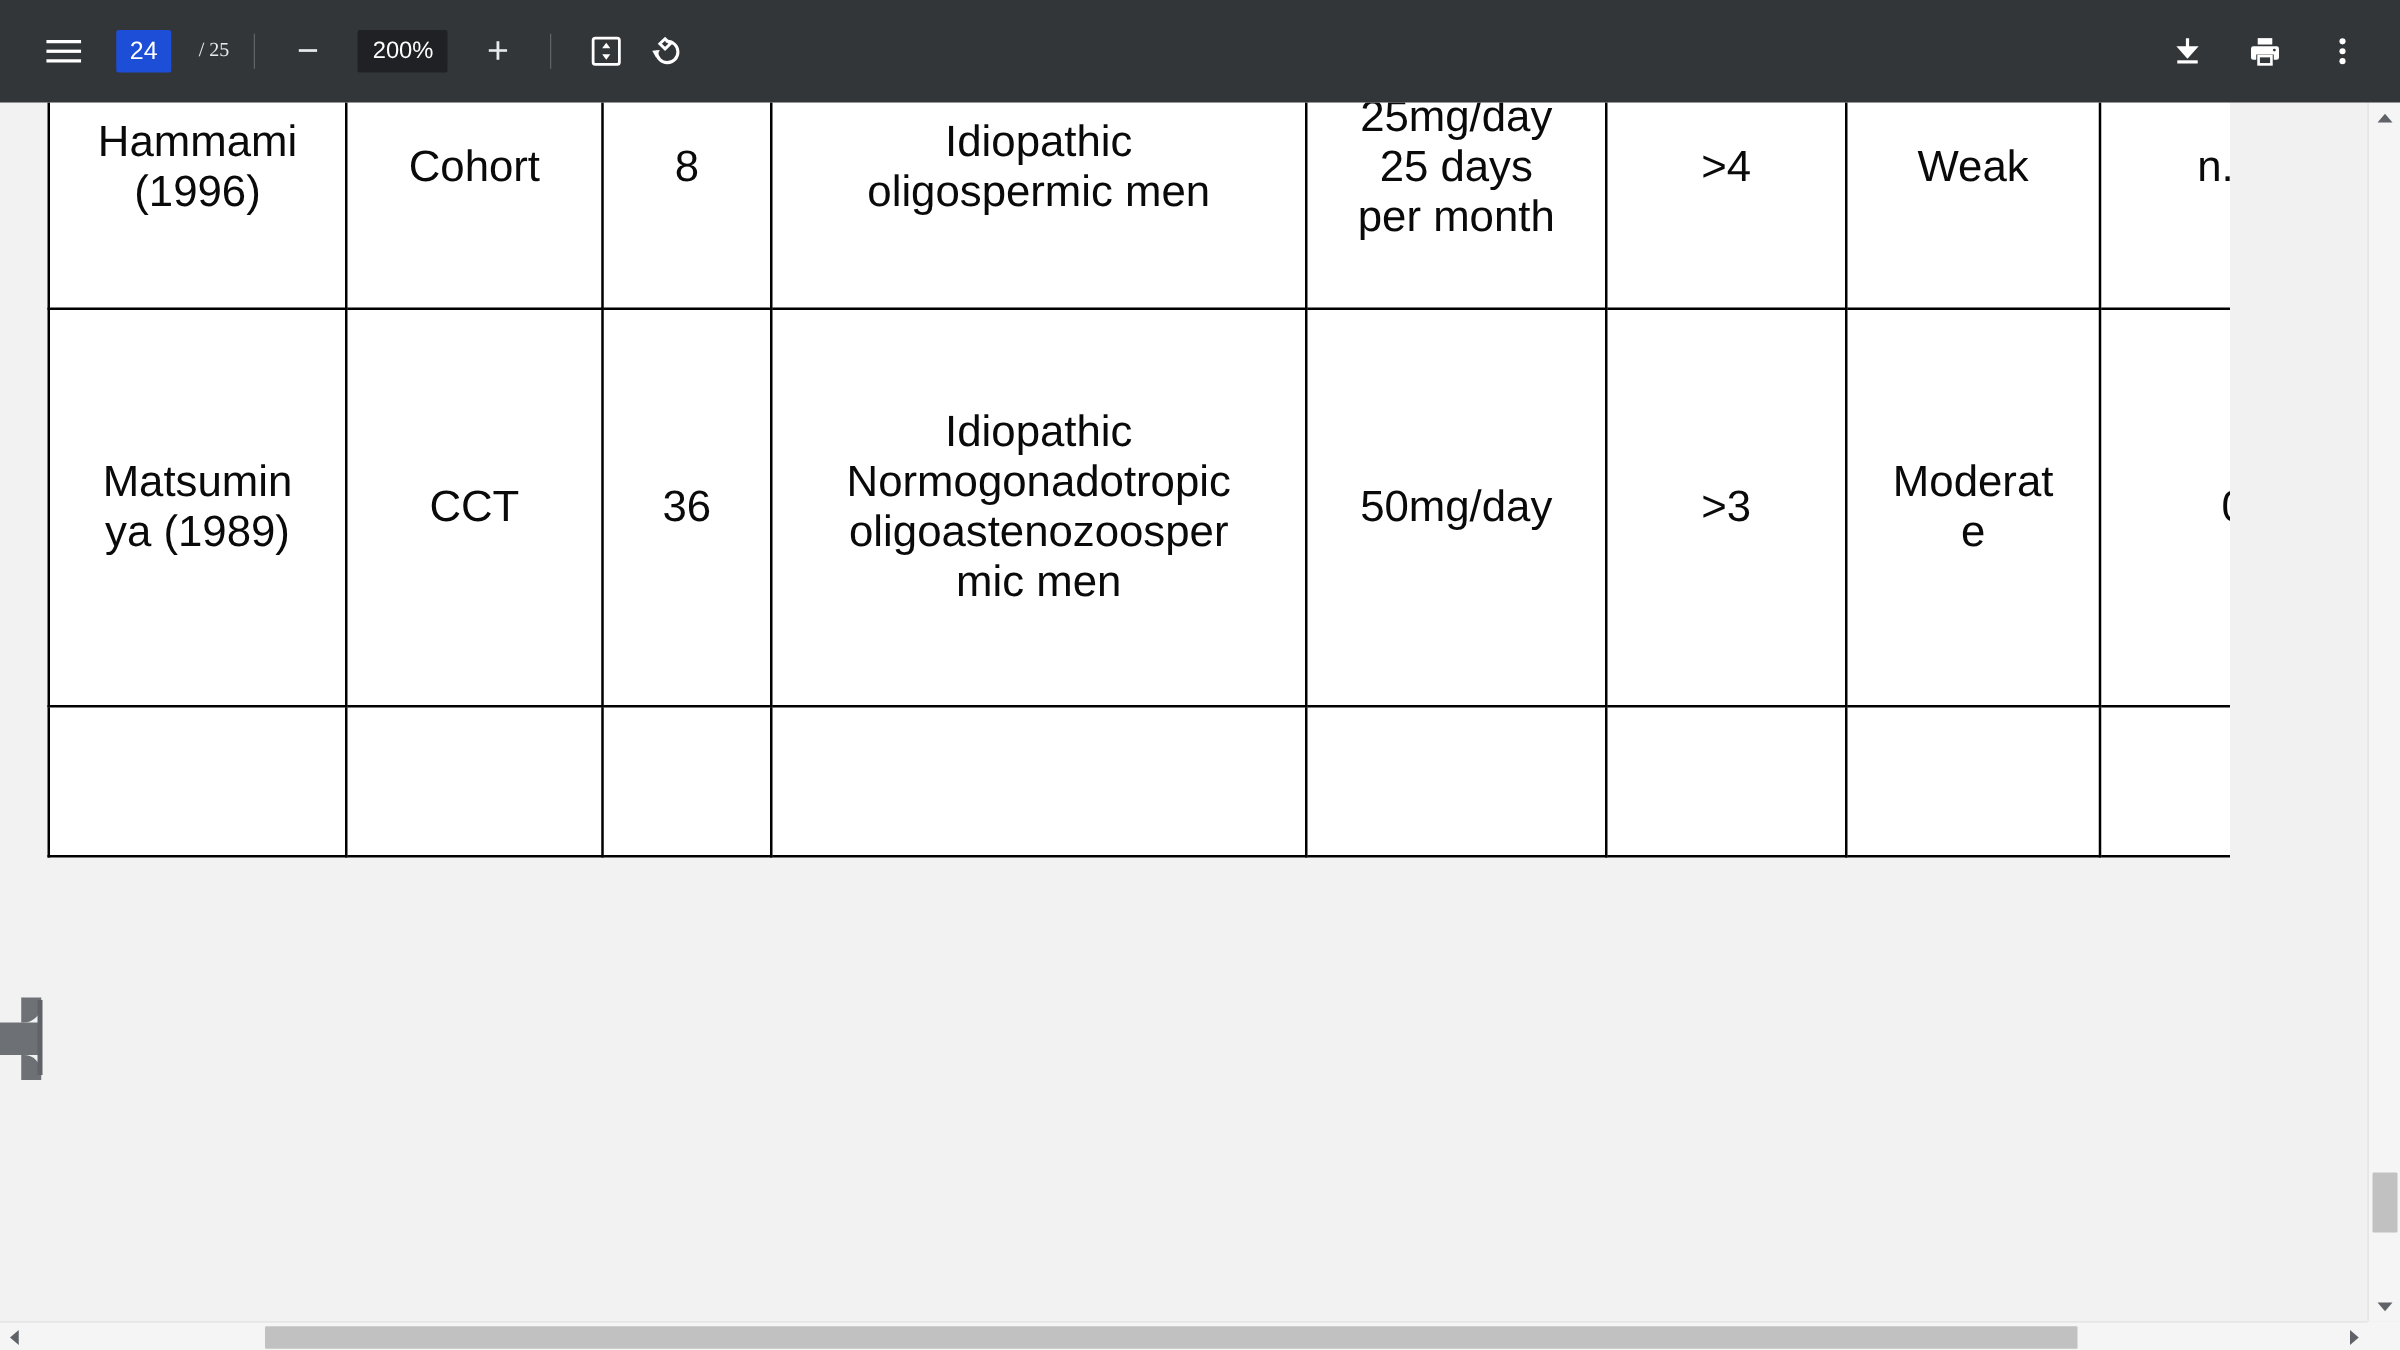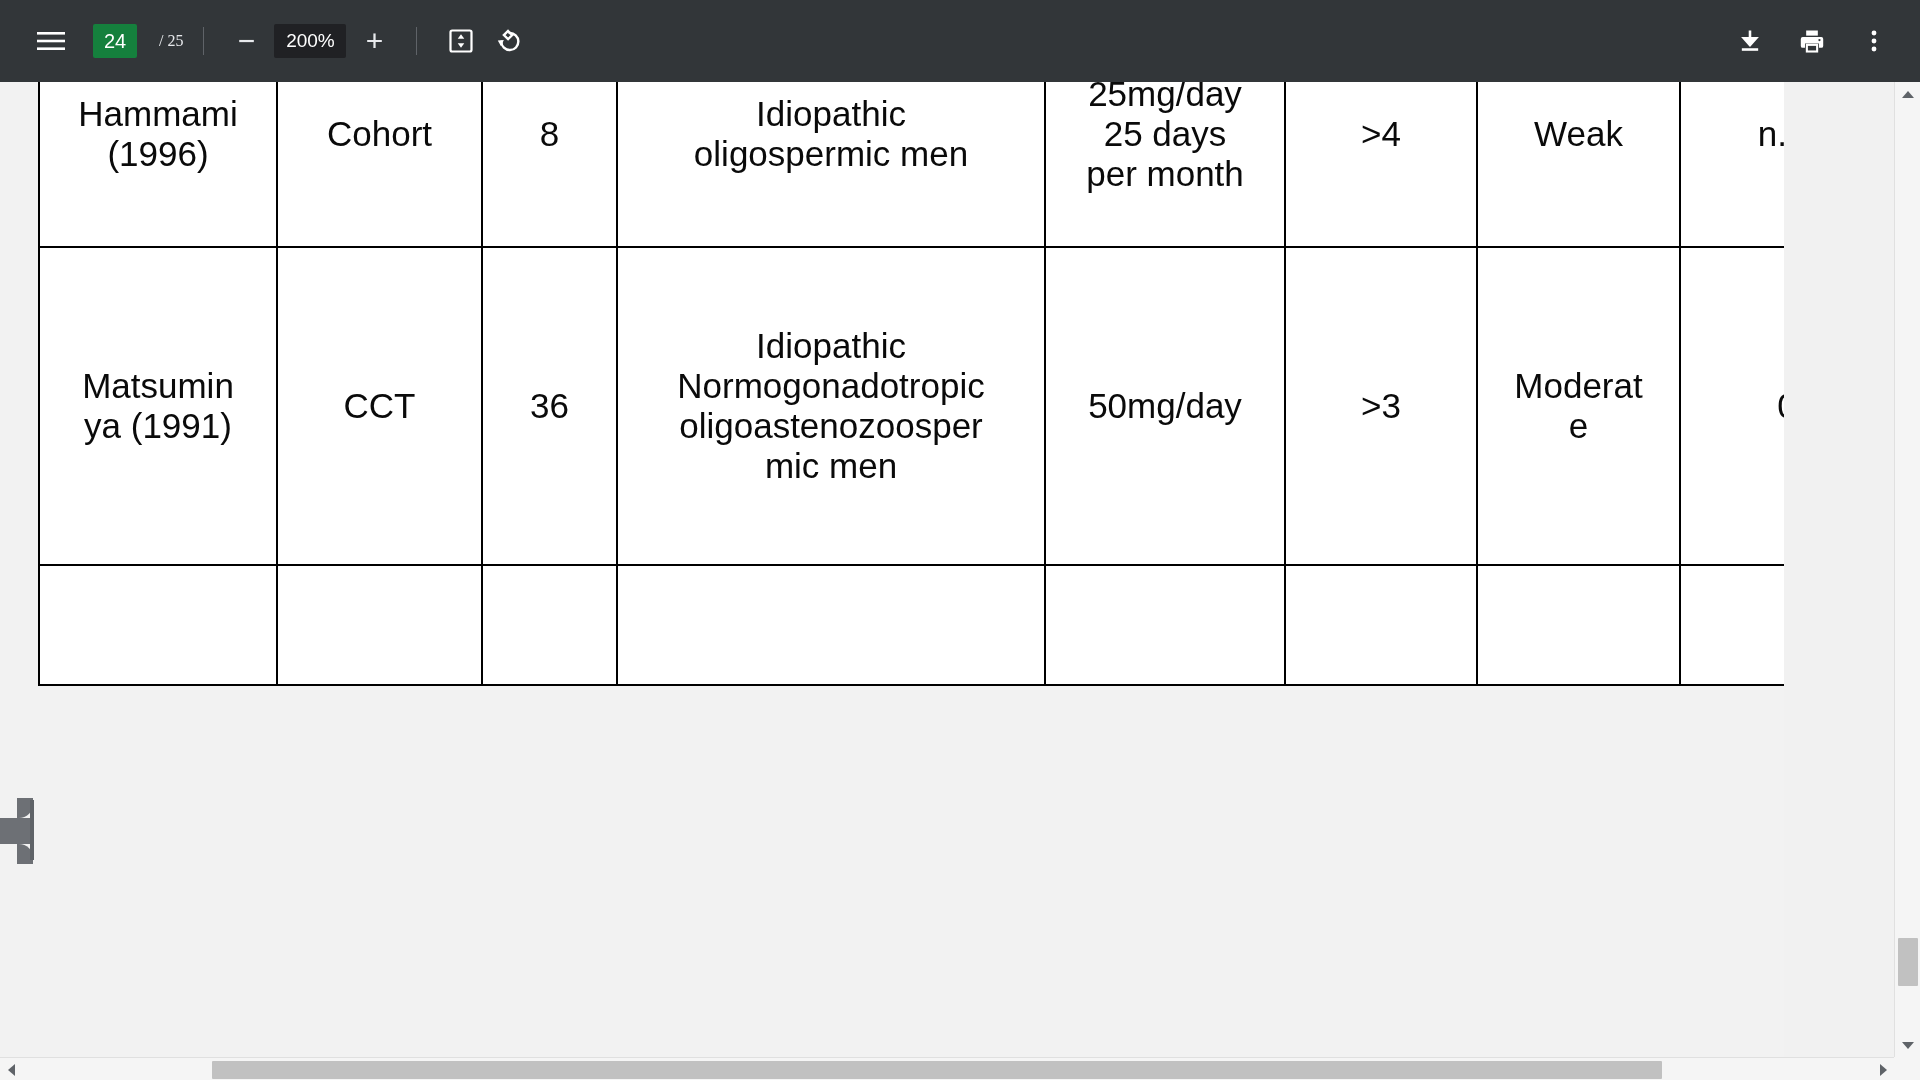--- a/index.html
+++ b/index.html
@@ -40,21 +40,21 @@
     max-width: 630px;
     color: #ffffff;
   }
 
   #page-group {
     display: flex; align-items: center;
     margin-left: 18px;
     font-size: 21px;
   }
   #page-num-box {
-    background: #15803d;
+    background: #1d4ed8;
     color: #ffffff;
     border: none;
     width: 44px; height: 34px;
     text-align: center;
     font-size: 20px;
     font-family: "Liberation Sans", sans-serif;
     border-radius: 2px;
     padding: 0;
   }
   #page-total {
@@ -78,21 +78,21 @@
     font-size: 30px; font-weight: 300; line-height: 1;
     color: #e8eaed;
   }
   #zoom-level-box {
     background: #202124;
     color: #ffffff;
     width: 72px; height: 34px;
     display: flex; align-items: center; justify-content: center;
     font-size: 19px;
     border-radius: 2px;
-    margin: 0 6px;
+    margin: 0 18px;
   }
 
   #toolbar-right {
     margin-left: auto;
     display: flex; align-items: center;
     margin-right: 22px;
     gap: 14px;
   }
 
   
@@ -333,21 +333,21 @@
 oligospermic men</td>
           <td class="cell-line-break">25mg/day
 25 days
 per month</td>
           <td class="cell-line-break">&gt;4</td>
           <td class="cell-line-break">Weak</td>
           <td class="cell-line-break">n.a.</td>
         </tr>
         <tr class="r-matsuminya">
           <td class="cell-line-break">Matsumin
-ya (1991)</td>
+ya (1989)</td>
           <td class="cell-line-break">CCT</td>
           <td class="cell-line-break">36</td>
           <td class="cell-line-break">Idiopathic
 Normogonadotropic
 oligoastenozoosper
 mic men</td>
           <td class="cell-line-break">50mg/day</td>
           <td class="cell-line-break">&gt;3</td>
           <td class="cell-line-break">Moderat
 e</td>

